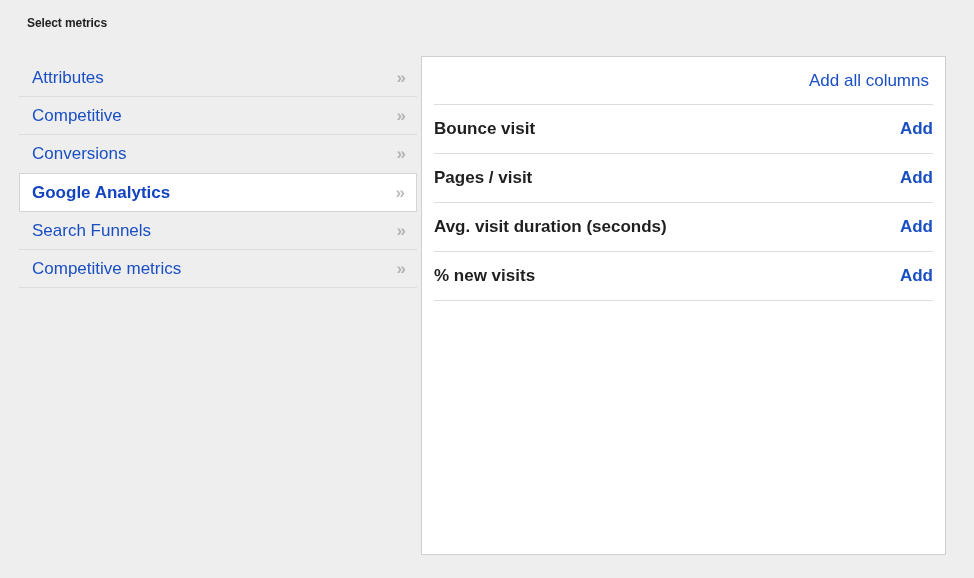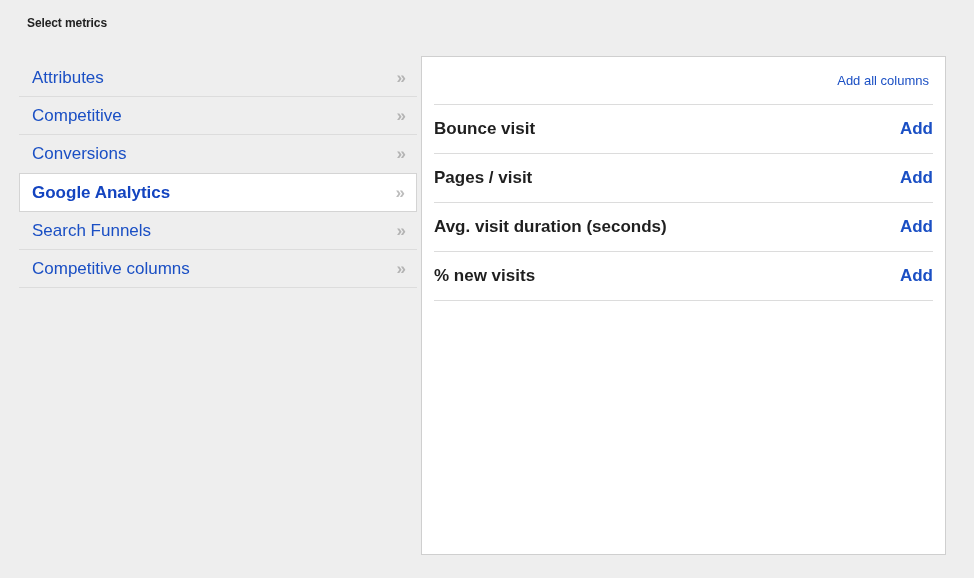--- a/index.html
+++ b/index.html
@@ -88,21 +88,21 @@
   }
   #add-all-row {
     height: 47px;
     display: flex;
     align-items: center;
     justify-content: flex-end;
     padding-right: 16px;
     box-sizing: border-box;
   }
   #add-all-link {
-    font-size: 13px;
+    font-size: 17px;
     color: #1a4fc4;
     cursor: pointer;
     white-space: nowrap;
   }
   .panel-divider {
     height: 1px;
     background: #dcdcdc;
     margin: 0 12px;
   }
   .metric-row {
@@ -147,21 +147,21 @@
     </div>
     <div class="cat-row selected">
       <span class="cat-label">Google Analytics</span>
       <span class="cat-chevron">»</span>
     </div>
     <div class="cat-row">
       <span class="cat-label">Search Funnels</span>
       <span class="cat-chevron">»</span>
     </div>
     <div class="cat-row">
-      <span class="cat-label">Competitive columns</span>
+      <span class="cat-label">Competitive metrics</span>
       <span class="cat-chevron">»</span>
     </div>
   </div>
 
 <div id="metrics-panel">
   <div id="add-all-row">
     <span id="add-all-link">Add all columns</span>
   </div>
   <div class="panel-divider"></div>
   <div id="metrics-list">

